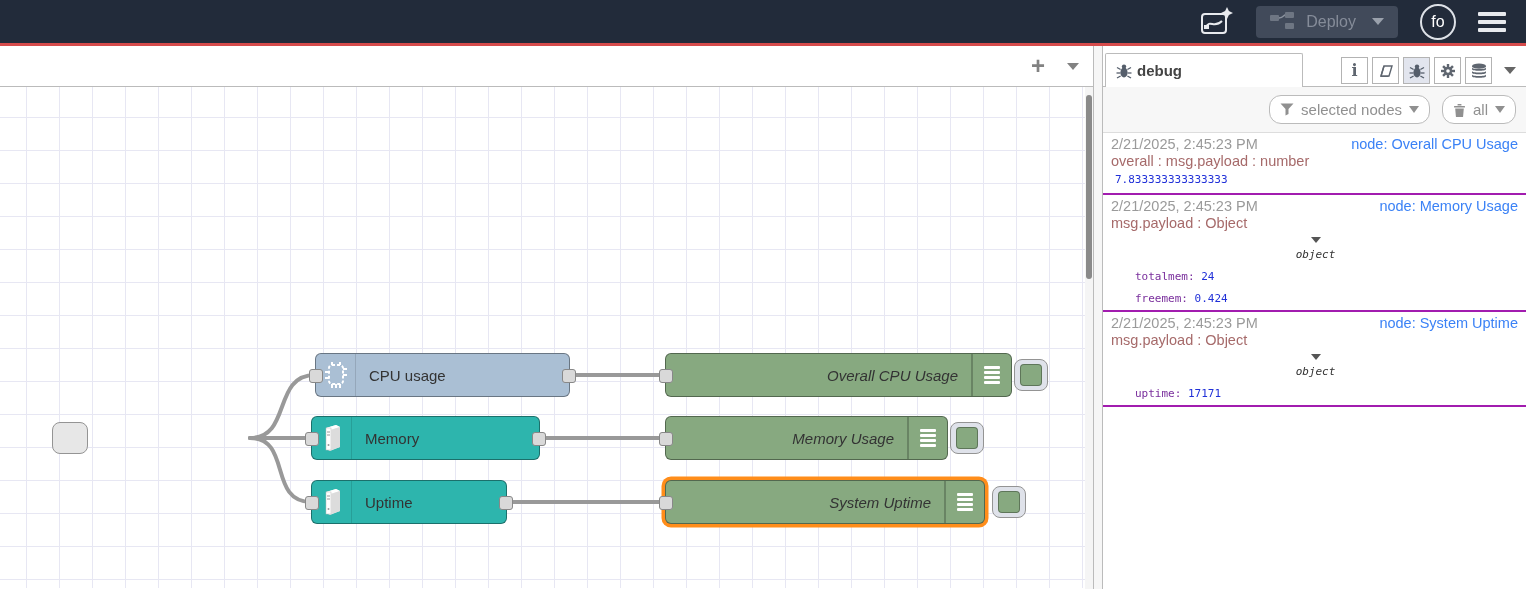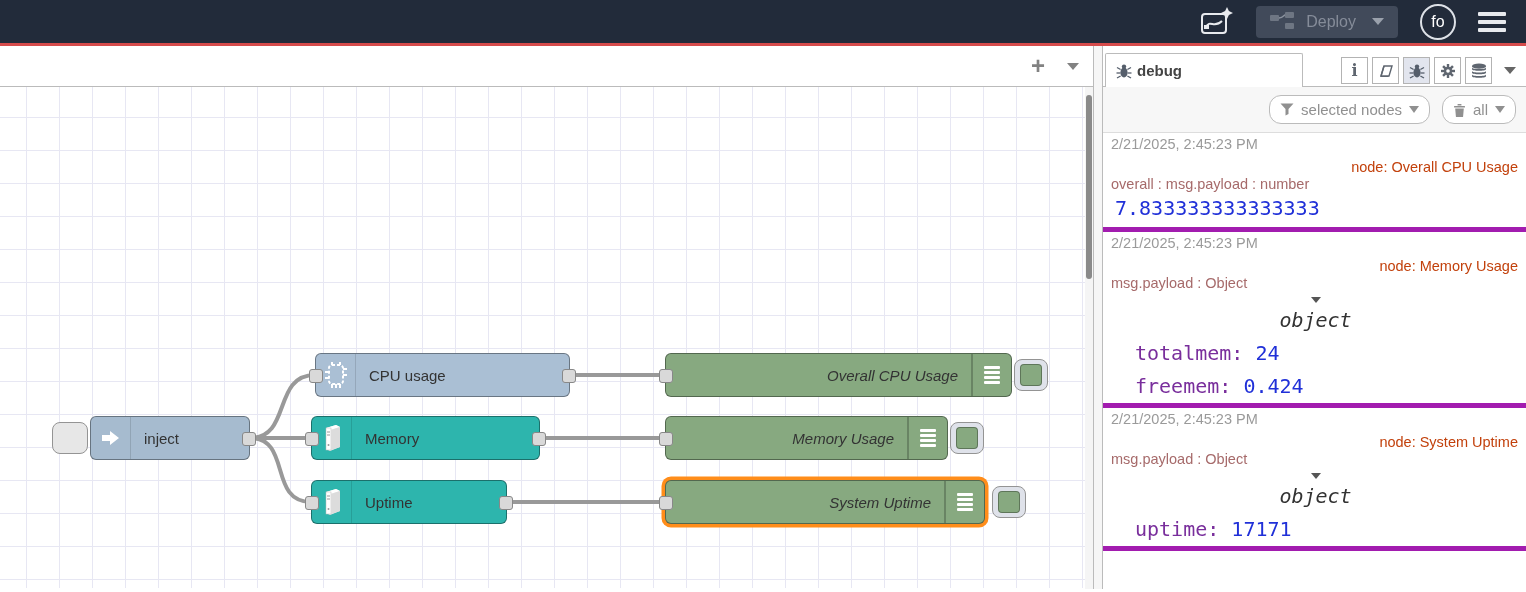--- a/index.html
+++ b/index.html
@@ -74,26 +74,26 @@
   .tab-btn.active { background: #e2e5ee; }
   .sb-caret { align-self: center; margin: 0 0 7px 12px; border-top-color: #666; }
 
   .sb-toolbar { height: 46px; background: #f7f7f7; border-bottom: 1px solid #ddd;
     display: flex; align-items: center; justify-content: flex-end; gap: 12px; padding: 0 10px; }
   .tool-btn { background: #fff; border: 1px solid #bbb; border-radius: 12px; color: #909090;
     font-size: 15px; padding: 5px 10px; display: flex; align-items: center; gap: 7px; }
   .tool-btn .caret-down { border-top-color: #909090; border-left-width: 5px; border-right-width: 5px; }
 
   .messages { flex: 1; overflow: hidden; }
-  .msg { border-bottom: 5px solid #a21caf; padding: 3px 8px 5px 8px; }
+  .msg { border-bottom: 2px solid #a21caf; padding: 3px 8px 5px 8px; }
   .msg-meta { display: flex; justify-content: space-between; font-size: 14.5px; }
   .msg-ts { color: #9a9a9a; }
-  .msg-node { color: #c2410c; margin-top: 23px; }
+  .msg-node { color: #3b82f6; }
   .msg-path { color: #a66a6a; font-size: 14.5px; margin-top: 1px; }
-  .mono { font-family: "DejaVu Sans Mono", monospace; font-size: 20px; }
+  .mono { font-family: "DejaVu Sans Mono", monospace; font-size: 11px; }
   .msg-number { color: #2030d8; margin: 4px 0 2px 4px; }
   .obj-row { display: flex; align-items: center; gap: 5px; margin: 6px 0 0 2px; color: #333; flex-direction: column; }
   .obj-row .obj-lbl { font-style: italic; }
   .tri-down { width:0; height:0; border-left:5px solid transparent; border-right:5px solid transparent;
     border-top:6px solid #555; display: inline-block; }
   .field { margin: 9px 0 0 24px; }
   .field .k { color: #792e9c; }
   .field .v { color: #2030d8; }
 </style>
 </head>
@@ -144,29 +144,20 @@
             <path d="M250 351 C292 351 272 288 315 288"></path>
             <path d="M250 351 H311"></path>
             <path d="M250 351 C292 351 268 415 311 415"></path>
             <path d="M570 288 H665"></path>
             <path d="M540 351 H665"></path>
             <path d="M507 415 H665"></path>
           </g>
         </svg>
 
         <div class="inject-btn" style="left:52px; top:335px;"></div>
-        <div class="node" style="left:90px; top:329px; width:160px; background:#a6bbcf;">
-          <span class="icon-region">
-            <svg width="22" height="20" viewBox="0 0 22 20">
-              <path d="M2 7 h8 V3 l9 7 -9 7 v-4 H2 z" fill="#fff"></path>
-            </svg>
-          </span>
-          <span class="lbl">inject</span>
-          <span class="port out"></span>
-        </div>
 
         <div class="node" style="left:311px; top:329px; width:229px; background:#2db5ad;">
           <span class="icon-region">
             <svg width="24" height="30" viewBox="0 0 24 30">
               <polygon points="6,5 16,2 20,4 20,24 10,28 6,26" fill="#e9e9e9"></polygon>
               <polygon points="6,5 16,2 20,4 10,7" fill="#fff"></polygon>
               <rect x="6" y="5" width="5" height="22" fill="#fff" stroke="#bbb" stroke-width="0.5"></rect>
               <polygon points="11,7 20,4 20,24 11,27" fill="#dcdcdc"></polygon>
               <line x1="7" y1="9" x2="10" y2="9" stroke="#999" stroke-width="1"></line>
               <line x1="7" y1="12" x2="10" y2="12" stroke="#999" stroke-width="1"></line>

